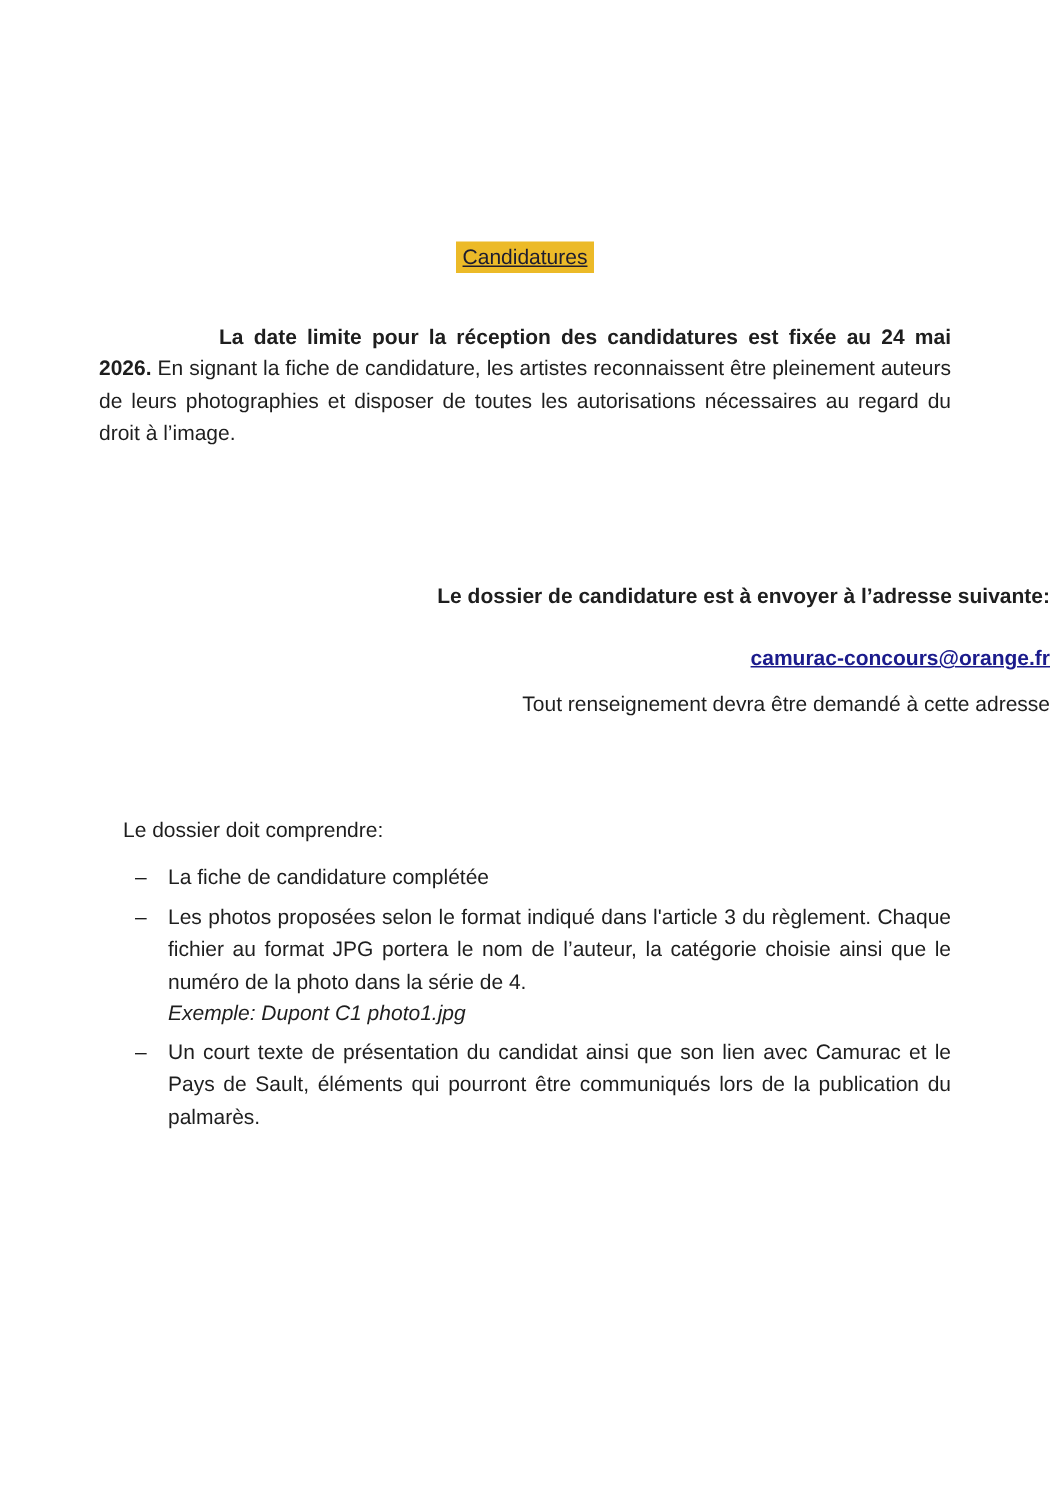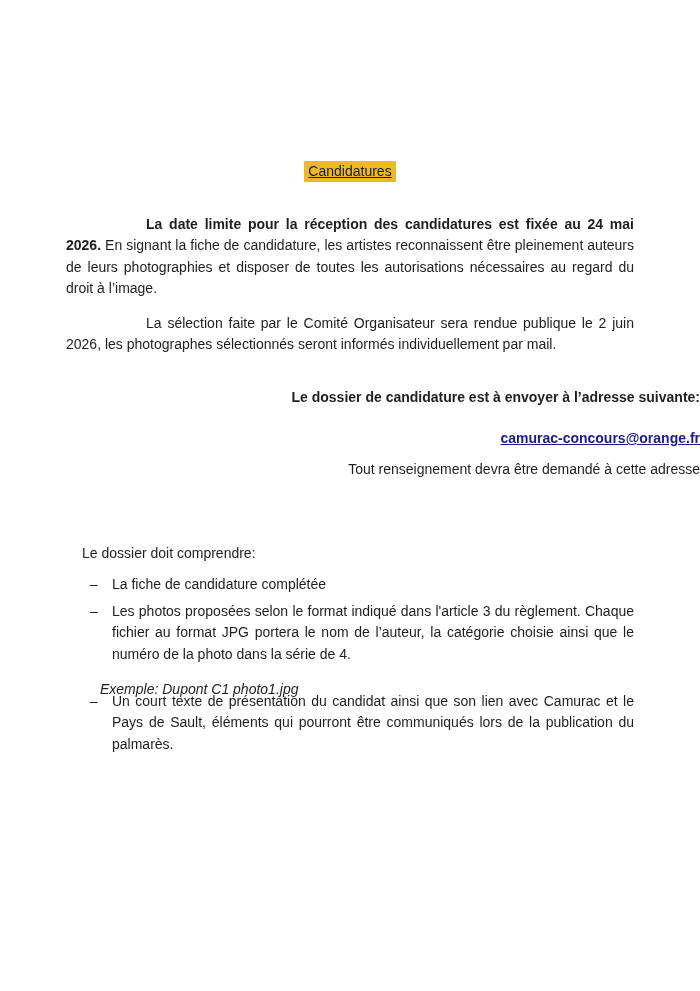--- a/index.html
+++ b/index.html
@@ -42,34 +42,33 @@
   }
   .email-note { top: 459px; }
   .dossier-heading { top: 543px; left: 82px; width: 568px; }
   .li { left: 90px; width: 544px; }
   .li-1 { top: 574px; }
   .li-2 { top: 601px; }
   .li-3 { top: 691px; }
   .li .dash { position: absolute; left: 0; top: 0; }
   .li .li-text { margin-left: 22px; width: 522px; text-align: justify; }
   .li-1 .li-text, .example { text-align: left; }
-  .example { top: 665px; left: 100px; width: 522px; font-style: italic; margin-top: 14px; }
+  .example { top: 665px; left: 112px; width: 522px; font-style: italic; }
 </style>
 </head>
 <body>
 
 <div class="page">
 
   <div class="abs title-row">
     <span class="hl">Candidatures</span>
   </div>
 
   <p class="abs para indent p1"><b>La date limite pour la réception des candidatures est fixée au 24 mai 2026.</b><span> En signant la fiche de candidature, les artistes reconnaissent être pleinement auteurs de leurs photographies et disposer de toutes les autorisations nécessaires au regard du droit à l’image.</span></p>
 
-  <p class="abs para indent p2">La sélection faite par le Comité Organisateur sera rendue publique le 2 juin 2026, les photographes sélectionnés seront informés individuellement par mail.</p>
 
   <div class="abs center-line send-heading">Le dossier de candidature est à envoyer à l’adresse suivante:</div>
 
   <div class="abs center-line email-row">
     <a class="email-link">camurac-concours@orange.fr</a>
   </div>
 
   <div class="abs center-line email-note">Tout renseignement devra être demandé à cette adresse</div>
 
   <div class="abs dossier-heading">Le dossier doit comprendre:</div>

